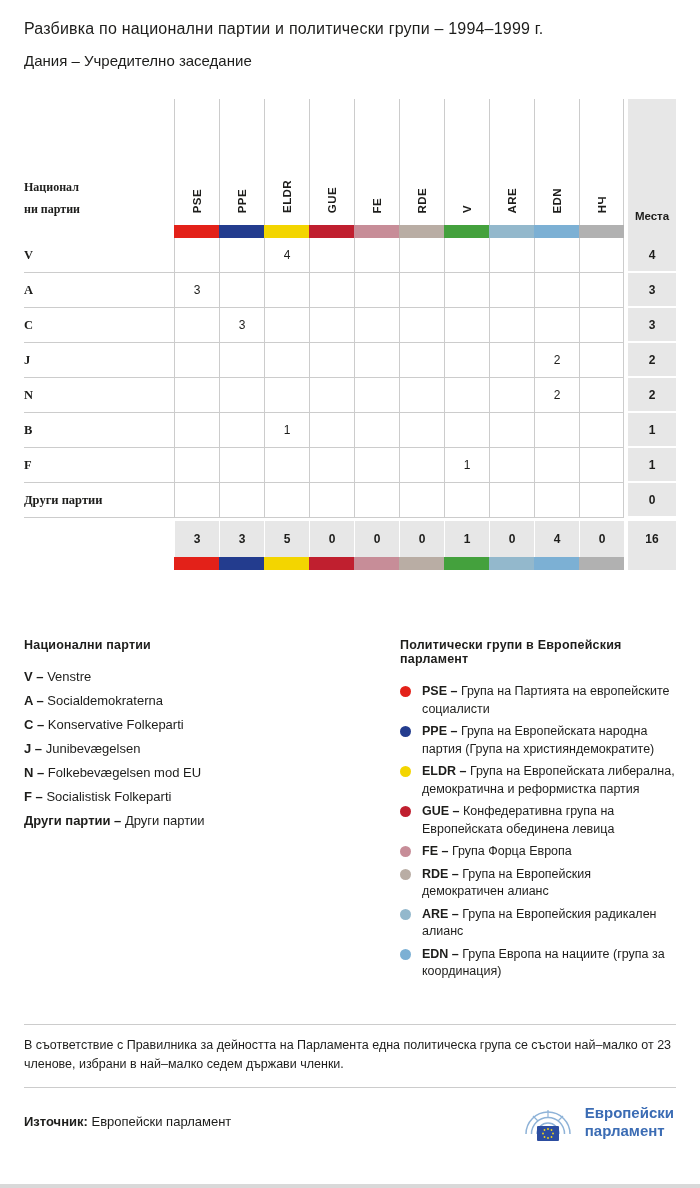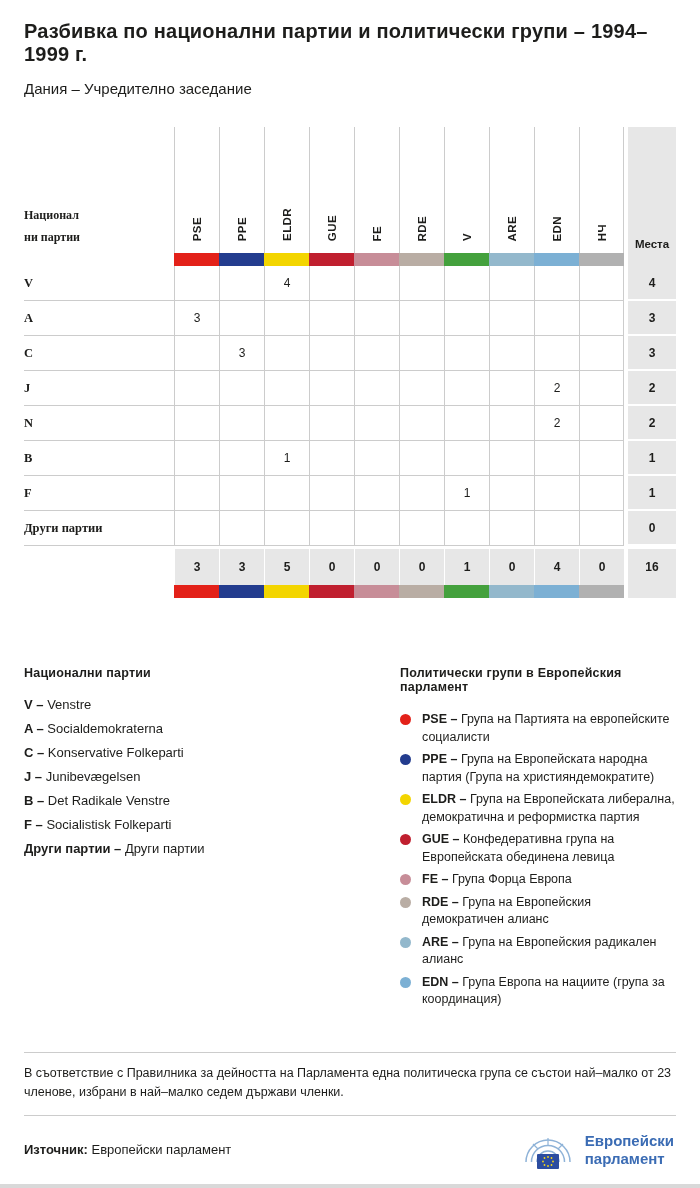--- a/index.html
+++ b/index.html
@@ -1,20 +1,20 @@
 <!DOCTYPE html>
 <html lang="bg"><head>
 <meta charset="utf-8">
 <style>
   * { margin:0; padding:0; box-sizing:border-box; }
   html,body { background:#ffffff; }
   body { width:700px; font-family:"Liberation Sans", sans-serif; color:#1d1d1b; }
   .page { width:700px; height:1188px; padding:20px 24px 0; position:relative; overflow:hidden; }
 
-  .title { font-size:20px; font-weight:700; letter-spacing:0.2px; }
+  .title { font-size:16px; font-weight:400; letter-spacing:0.2px; }
   .subtitle { font-size:15px; margin-top:14px; font-weight:400; }
 
   
   .table-grid { margin-top:30px; display:grid; grid-template-columns:150px repeat(10,45px) 4px 48px; }
   .cell { min-width:0; }
   .head-cell { height:126px; display:flex; align-items:flex-end; justify-content:center; padding-bottom:12px; }
   .vlabel { writing-mode:vertical-rl; transform:rotate(180deg); font-weight:700; font-size:11.5px; letter-spacing:0.4px; }
   .head-label-cell { display:flex; align-items:flex-end; padding-bottom:5px; }
   .head-label { width:56px; font-family:"Liberation Serif", serif; font-weight:700; font-size:12px; line-height:22px; overflow-wrap:anywhere; }
   .seats-head { background:#e7e7e7; display:flex; align-items:flex-end; justify-content:center; padding-bottom:3px; font-weight:700; font-size:11.5px; }
@@ -242,21 +242,21 @@
     </div>
 
   <div class="legends">
     <div class="legend-left">
       <div class="legend-title">Национални партии</div>
       <div>
           <div class="np-item"><b>V – </b><span>Venstre</span></div>
           <div class="np-item"><b>A – </b><span>Socialdemokraterna</span></div>
           <div class="np-item"><b>C – </b><span>Konservative Folkeparti</span></div>
           <div class="np-item"><b>J – </b><span>Junibevægelsen</span></div>
-          <div class="np-item"><b>B – </b><span>Det Radikale Venstre</span></div>
+          <div class="np-item"><b>N – </b><span>Folkebevægelsen mod EU</span></div>
           <div class="np-item"><b>F – </b><span>Socialistisk Folkeparti</span></div>
           <div class="np-item"><b>Други партии – </b><span>Други партии</span></div>
         </div>
     </div>
     <div class="legend-right">
       <div class="legend-title">Политически групи в Европейския парламент</div>
       <div>
           <div class="pg-item">
             <div class="dot" style="background: rgb(227, 33, 25);"></div>
             <div class="pg-text"><b>PSE – </b><span>Група на Партията на европейските социалисти</span></div>

